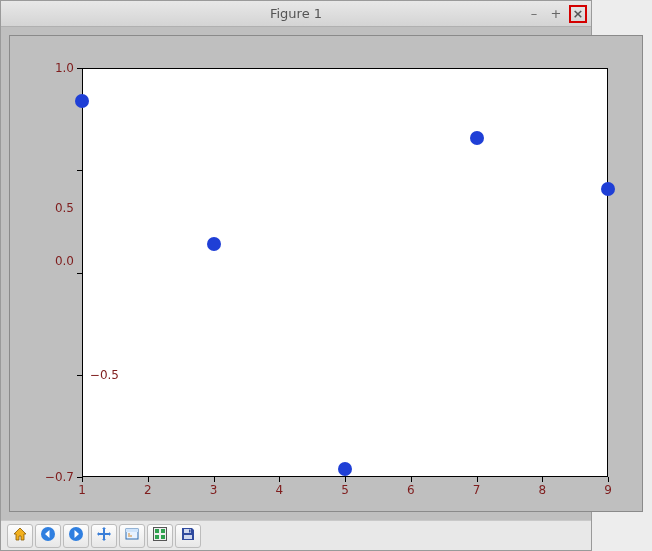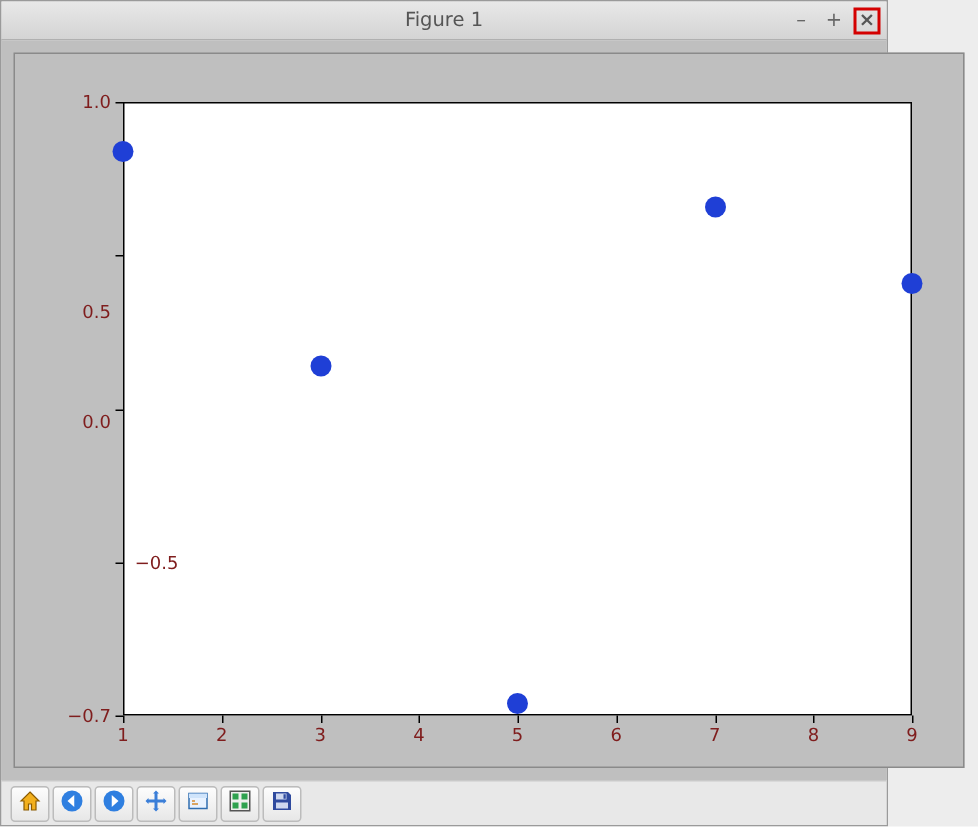--- a/index.html
+++ b/index.html
@@ -149,21 +149,21 @@
         <div class="tick-label x" style="left: 466.5px; top: 447px;">7</div>
         <div class="tick-mark" style="left: 532.25px; top: 441px; width: 1px; height: 5px;"></div>
         <div class="tick-label x" style="left: 532.25px; top: 447px;">8</div>
         <div class="tick-mark" style="left: 598px; top: 441px; width: 1px; height: 5px;"></div>
         <div class="tick-label x" style="left: 598px; top: 447px;">9</div>
         <div class="tick-mark" style="left: 67px; top: 441px; width: 5px; height: 1px;"></div>
         <div class="tick-label y" style="left: 64px; top: 441px;">−0.7</div>
         <div class="tick-mark" style="left: 67px; top: 338.75px; width: 5px; height: 1px;"></div>
         <div class="tick-label y" style="left: 64px; top: 338.75px; margin-left: 45px;">−0.5</div>
         <div class="tick-mark" style="left: 67px; top: 236.5px; width: 5px; height: 1px;"></div>
-        <div class="tick-label y" style="left: 64px; top: 245px;">0.0</div>
+        <div class="tick-label y" style="left: 64px; top: 225px;">0.0</div>
         <div class="tick-mark" style="left: 67px; top: 134.25px; width: 5px; height: 1px;"></div>
         <div class="tick-label y" style="left: 64px; top: 134.25px; margin-top: 38px;">0.5</div>
         <div class="tick-mark" style="left: 67px; top: 32px; width: 5px; height: 1px;"></div>
         <div class="tick-label y" style="left: 64px; top: 32px;">1.0</div>
         <div class="point" style="left: 72px; top: 64.72px; background: rgb(31, 63, 214);"></div>
         <div class="point" style="left: 203.5px; top: 207.87px; background: rgb(31, 63, 214);"></div>
         <div class="point" style="left: 335px; top: 432.82px; background: rgb(31, 63, 214);"></div>
         <div class="point" style="left: 466.5px; top: 101.53px; background: rgb(31, 63, 214);"></div>
         <div class="point" style="left: 598px; top: 152.655px; background: rgb(31, 63, 214);"></div>
       </div>

